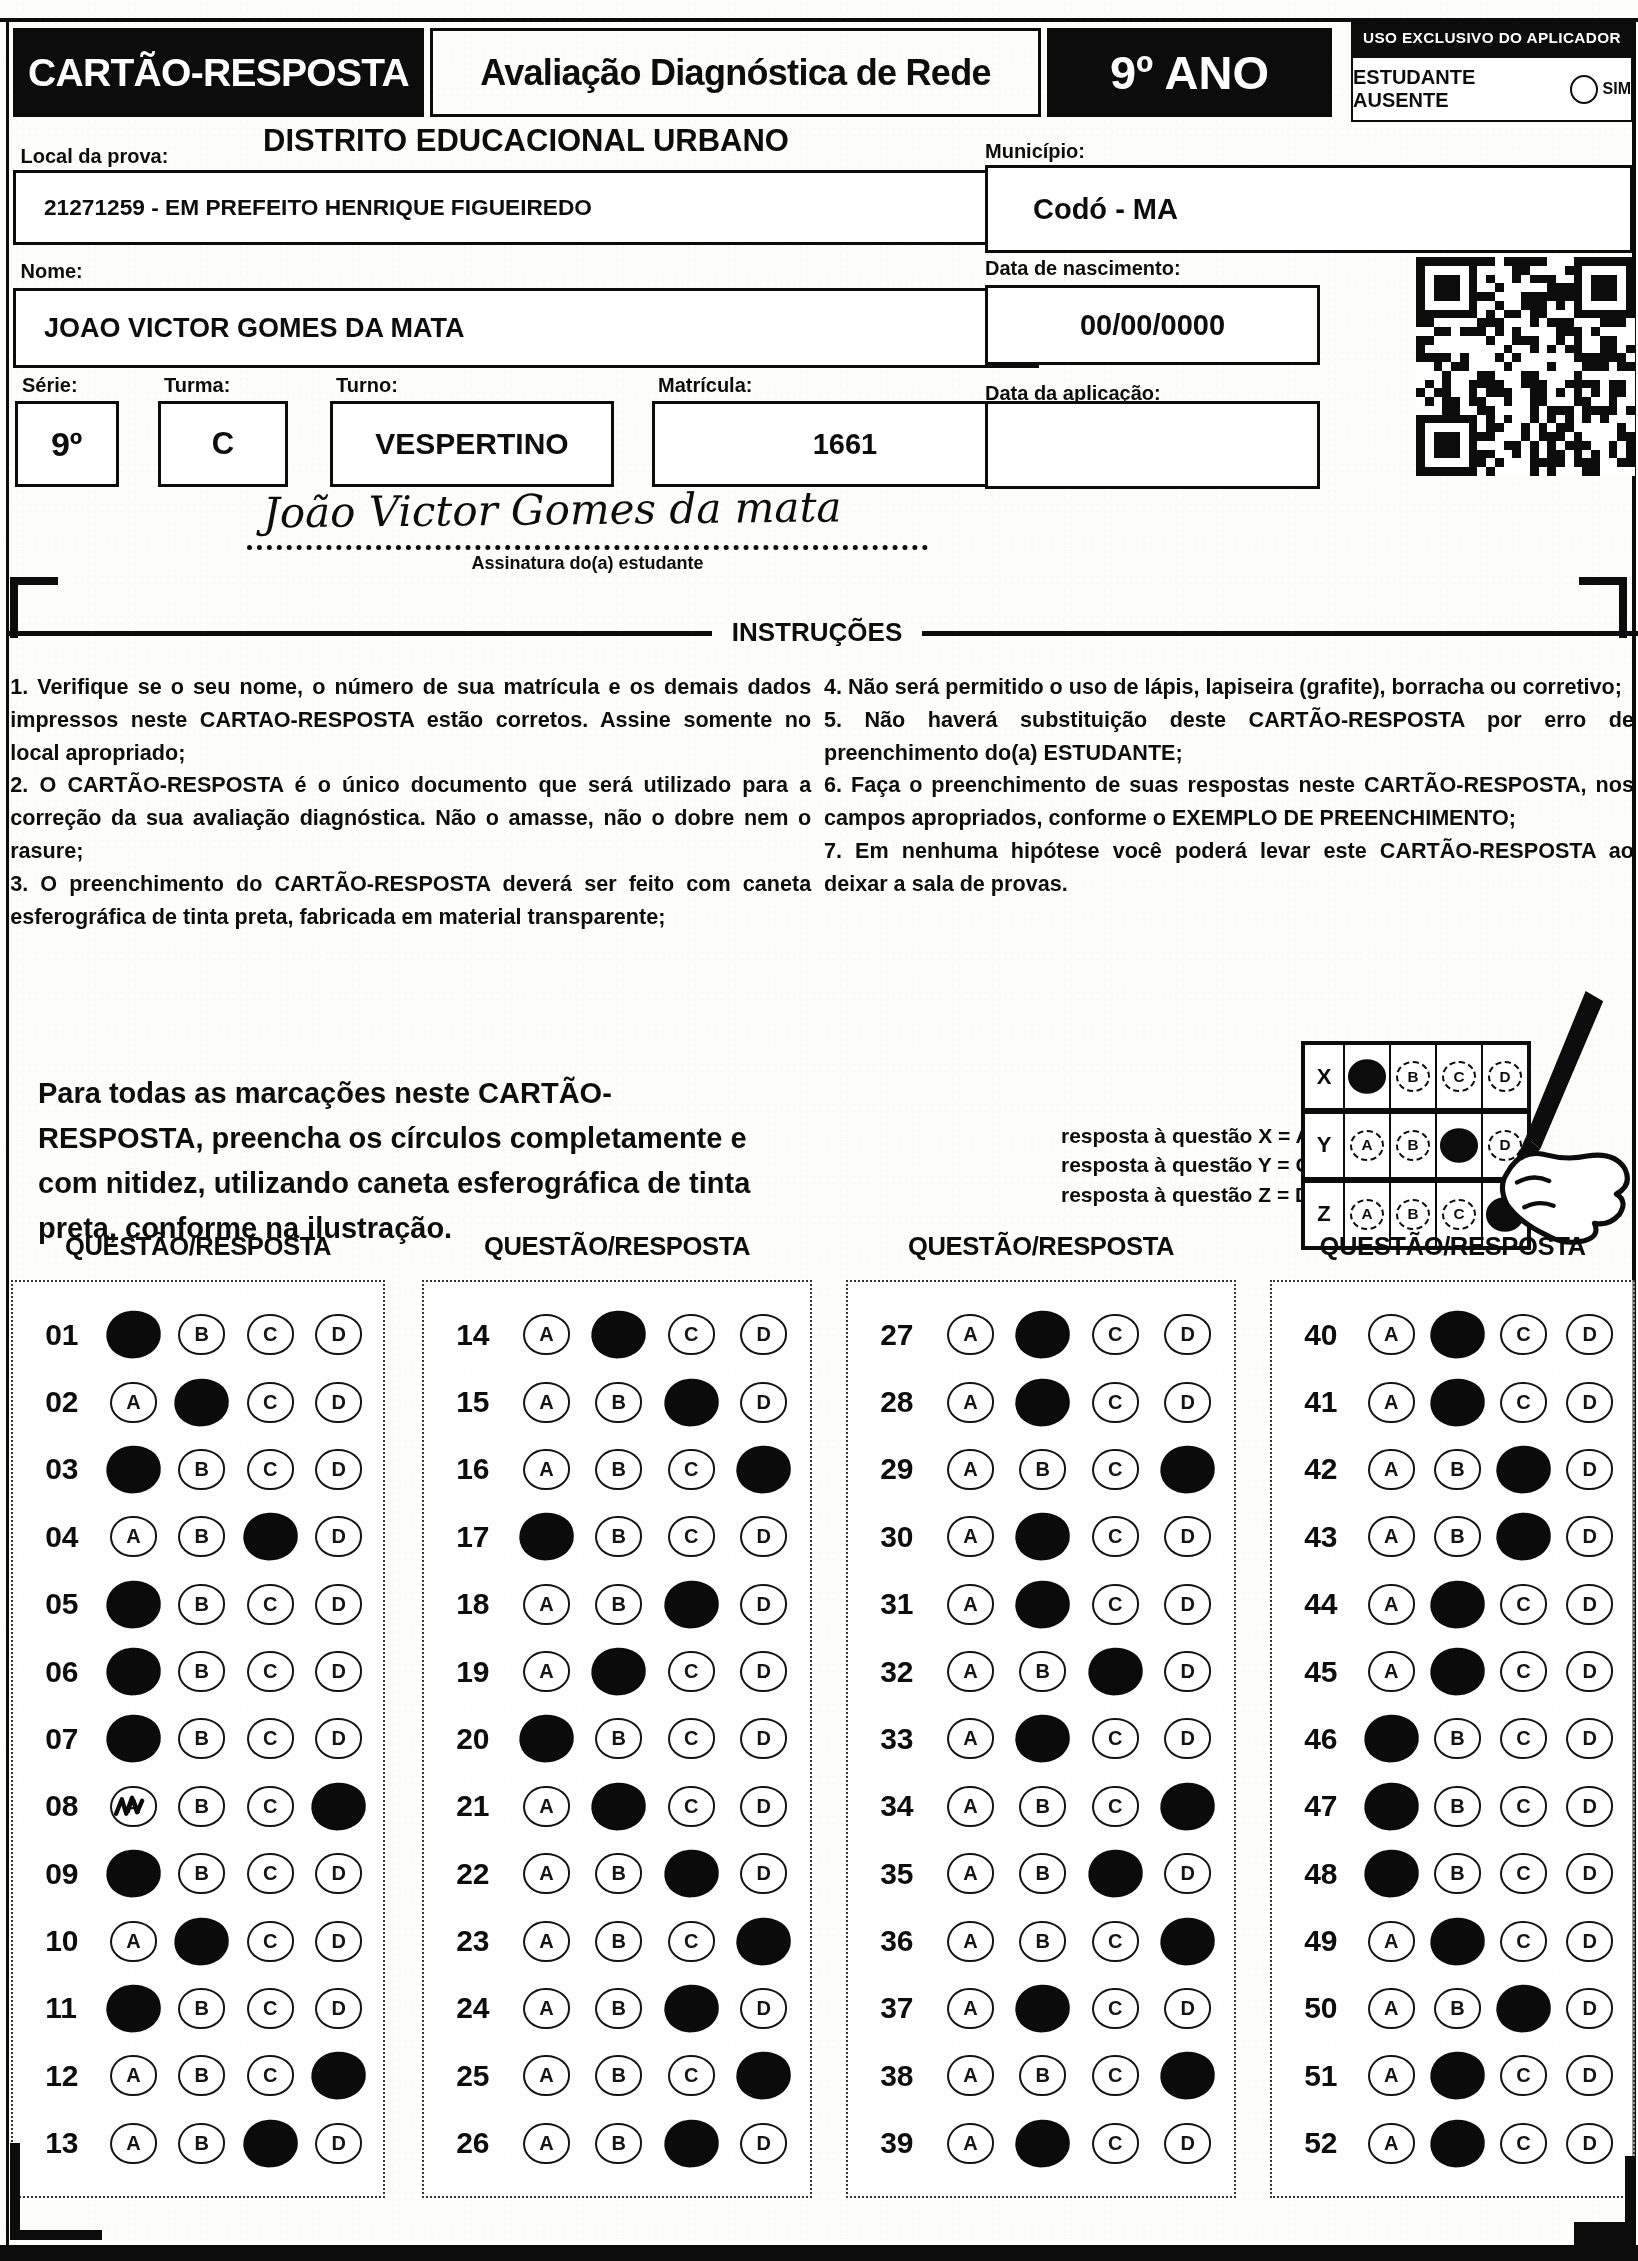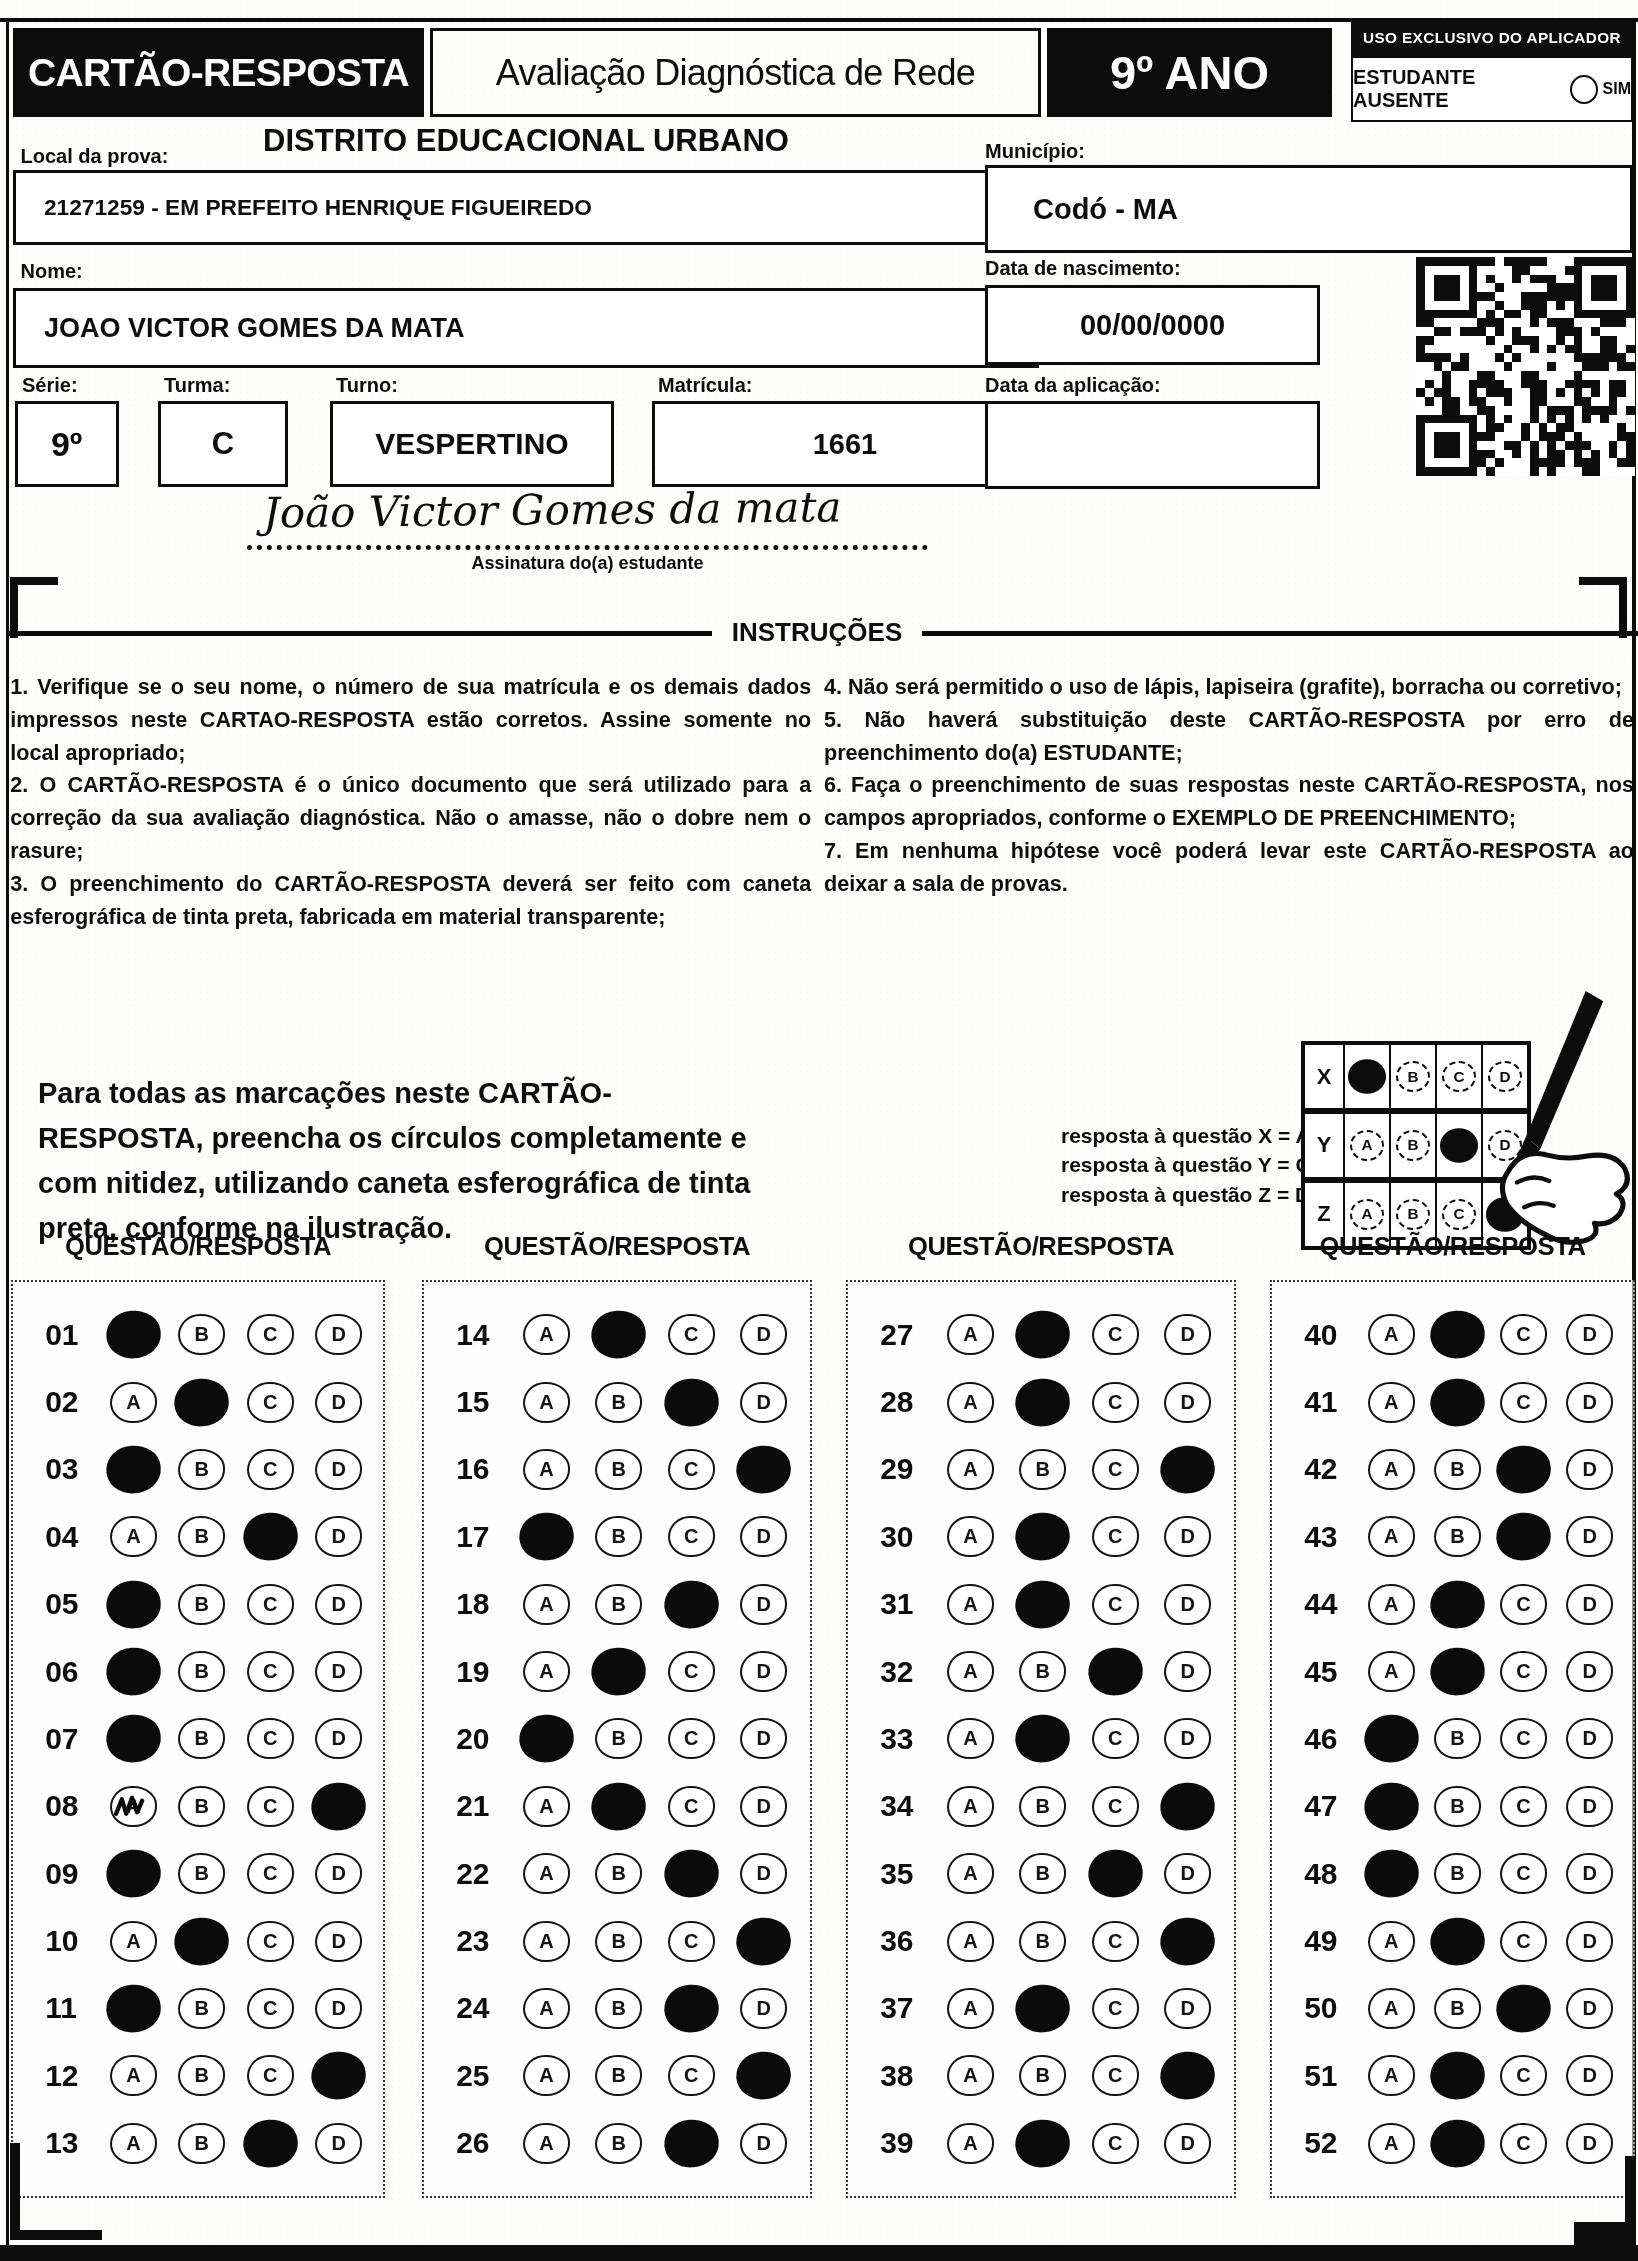--- a/index.html
+++ b/index.html
@@ -16,21 +16,21 @@
   .bar{background:#0c0c0c;}
   
   .frame-top{left:0;top:17.5px;width:1639px;height:4.4px;}
   .frame-left{left:5.8px;top:17.5px;width:3.7px;height:2228px;}
   .frame-right{left:1632px;top:17.5px;width:3.7px;height:2228px;}
   .frame-bottom{left:0;top:2245px;width:1639px;height:16px;}
   
   .title-box{left:13px;top:28px;width:411px;height:89px;background:#0c0c0c;color:#fff;
     display:flex;align-items:center;justify-content:center;font-weight:bold;font-size:39px;letter-spacing:-0.7px;}
   .subtitle-box{left:430px;top:28px;width:611px;height:89px;border:3.7px solid #0c0c0c;box-sizing:border-box;
-    display:flex;align-items:center;justify-content:center;font-weight:normal;font-size:36px;letter-spacing:-0.7px;}
+    display:flex;align-items:center;justify-content:center;font-weight:bold;font-size:36px;letter-spacing:-0.7px;}
   .grade-box{left:1047px;top:28px;width:285px;height:89px;background:#0c0c0c;color:#fff;
     display:flex;align-items:center;justify-content:center;font-weight:bold;font-size:47px;}
   .uso-strip{left:1351px;top:20.5px;width:282px;height:35px;background:#0c0c0c;color:#fff;
     display:flex;align-items:center;justify-content:center;font-weight:bold;font-size:15.3px;letter-spacing:0.4px;}
   .ausente-box{left:1351px;top:56px;width:282px;height:66px;border:2.9px solid #0c0c0c;box-sizing:border-box;background:#fff;
     display:flex;align-items:center;justify-content:center;gap:4.4px;font-weight:bold;}
   .ausente-box .lbl{font-size:20px;}
   .ausente-box .sim{font-size:16px;}
   .opt-circle{width:29px;height:29px;border:2.9px solid #0c0c0c;border-radius:50%;background:#fff;box-sizing:border-box;}
   
@@ -47,21 +47,21 @@
   .lb-nasc{left:985px;top:257px;}
   .bx-nasc{left:985px;top:285px;width:335px;height:80px;justify-content:center;font-size:29px;}
   .lb-serie{left:22px;top:374px;}
   .bx-serie{left:14.6px;top:401px;width:104px;height:86px;justify-content:center;font-size:34px;}
   .lb-turma{left:164px;top:374px;}
   .bx-turma{left:158px;top:401px;width:130px;height:86px;justify-content:center;font-size:31px;}
   .lb-turno{left:336px;top:374px;}
   .bx-turno{left:330px;top:401px;width:284px;height:86px;justify-content:center;font-size:30px;}
   .lb-matricula{left:658px;top:374px;}
   .bx-matricula{left:652px;top:401px;width:386px;height:86px;justify-content:center;font-size:29px;}
-  .lb-aplicacao{left:985px;top:374px;}
+  .lb-aplicacao{left:985px;top:382px;}
   .bx-aplicacao{left:985px;top:401px;width:335px;height:88px;}
   .qr{left:1416px;top:257px;width:219px;height:219px;display:grid;background:#fff;}
   .qr div{background:#0c0c0c;}
   
   .sig-line{left:247px;top:494px;width:681px;height:51px;border-bottom:5.1px dotted #0c0c0c;}
   .sig-text{left:263px;top:485px;width:658px;font-family:"DejaVu Serif","Liberation Serif",serif;
     font-style:italic;font-size:42px;transform:rotate(-0.6deg);white-space:nowrap;}
   .sig-label{left:247px;top:553px;width:681px;text-align:center;font-weight:bold;font-size:18px;}
   
   .crn-tl-h{left:10.2px;top:577px;width:48px;height:8px;}

